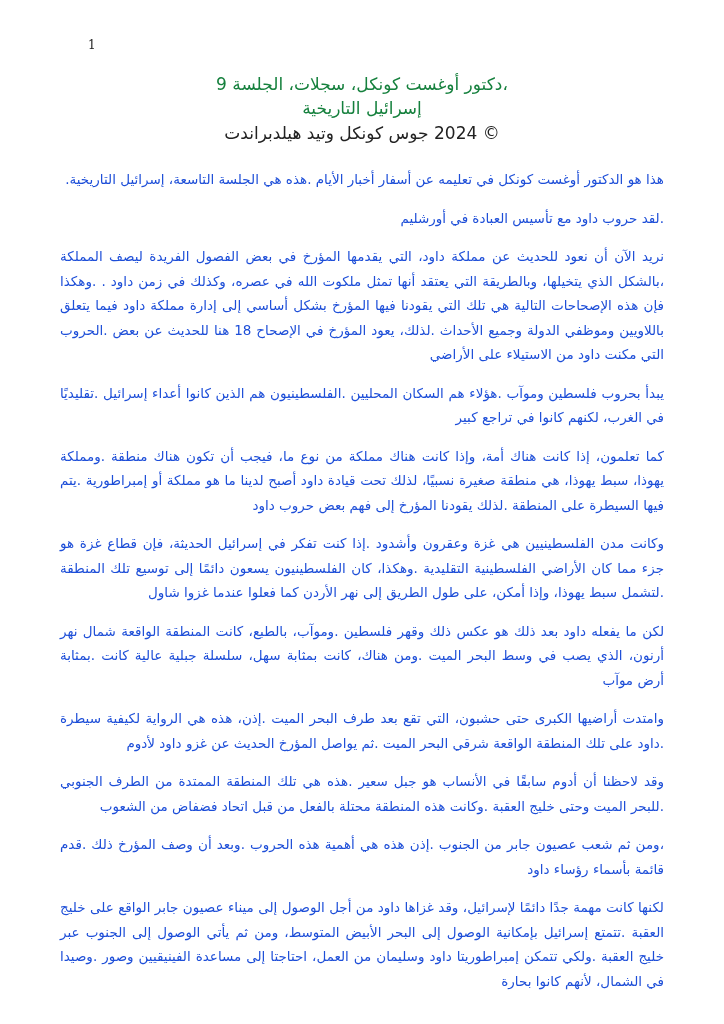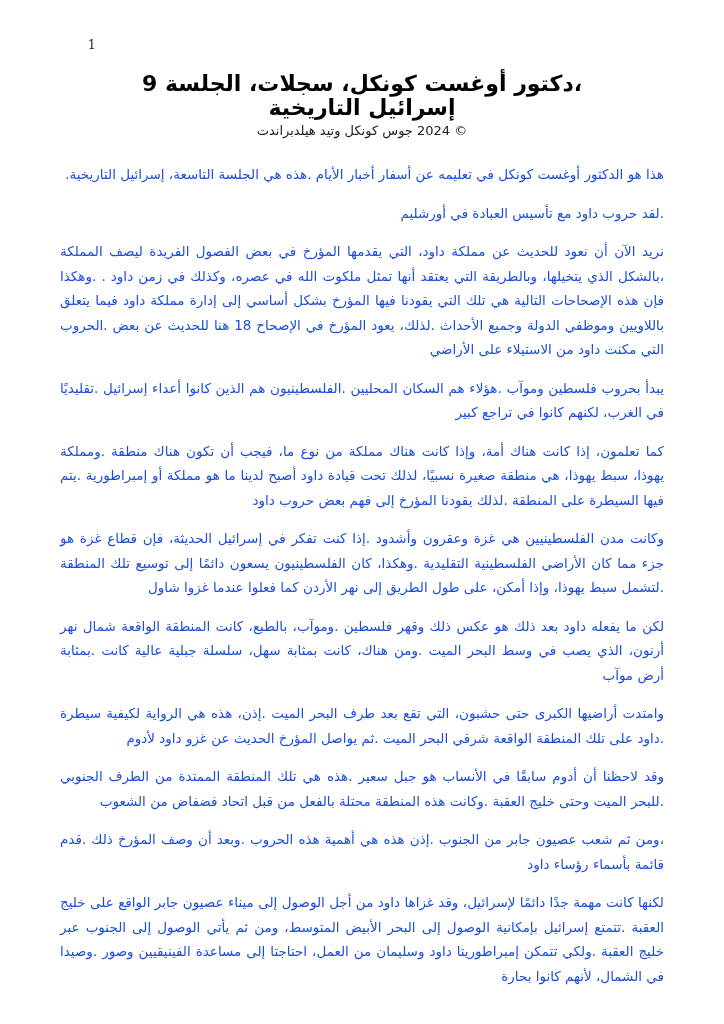--- a/index.html
+++ b/index.html
@@ -26,28 +26,28 @@
     font-size: 12px;
     color: #222222;
   }
   .title-block {
     margin-top: 36px;
     text-align: center;
     direction: rtl;
   }
   .title-line {
     margin: 0;
-    font-size: 22px;
-    font-weight: bold;
+    font-size: 17px;
+    font-weight: normal;
     line-height: 24px;
-    color: #000000;
+    color: #15803d;
   }
   .copyright-line {
     margin-top: 3px;
-    font-size: 13px;
+    font-size: 17px;
     font-weight: normal;
     direction: rtl;
     text-align: center;
     color: #222222;
   }
   .body-text {
     margin-top: 24px;
     direction: rtl;
   }
   .body-text p {

